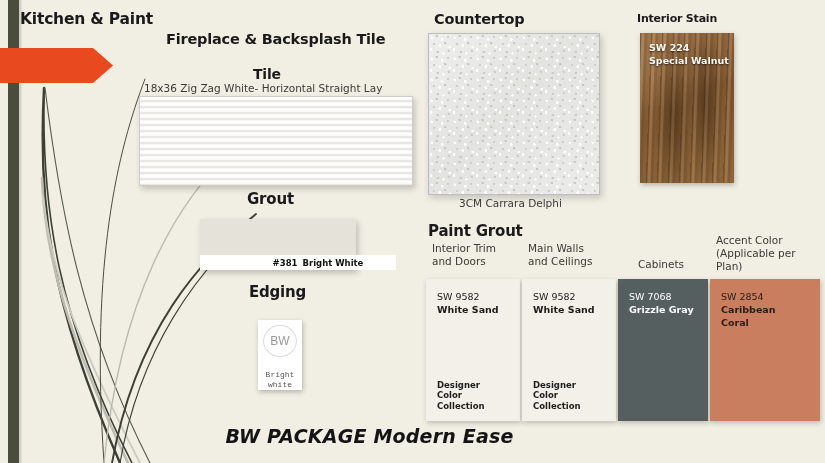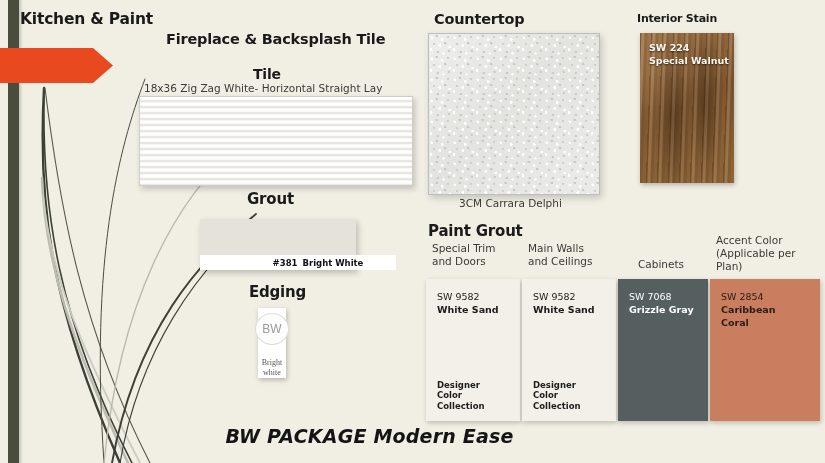--- a/index.html
+++ b/index.html
@@ -182,22 +182,22 @@
     font-size: 8.5px;
     font-weight: bold;
     color: #111;
   }
   .grout-band .gcode { margin-right: 5px; }
 
   
   .edging-sample {
     position: absolute;
     left: 258px;
-    top: 308px;
-    width: 28px;
+    top: 320px;
+    width: 44px;
     height: 70px;
     background: #ffffff;
     box-shadow: 1px 2px 5px rgba(0,0,0,.25);
     display: flex;
     flex-direction: column;
     align-items: center;
   }
   .edging-circle {
     margin-top: 5px;
     width: 32px;
@@ -208,21 +208,21 @@
     display: flex;
     align-items: center;
     justify-content: center;
     font-family: "Liberation Sans", sans-serif;
     font-size: 12px;
     color: #9a9a9a;
   }
   .edging-label {
     margin-top: 13px;
     text-align: center;
-    font-family: Liberation Serif, serif;
+    font-family: Liberation Mono, monospace;
     font-size: 8px;
     line-height: 10px;
     color: #555;
   }
 
   
   .counter-sample {
     position: absolute;
     left: 428px;
     top: 33px;
@@ -399,21 +399,21 @@
   <div class="stain-sample">
     <div class="stain-text">
       <div>SW 224</div>
       <div>Special Walnut</div>
     </div>
   </div>
 
   <div class="hdr-main hdr-paint">Paint Grout</div>
   <div id="paint-labels">
       <div class="paint-col-label" style="left: 432px; top: 242px;">
-        <div>Special Trim</div>
+        <div>Interior Trim</div>
         <div>and Doors</div>
       </div>
       <div class="paint-col-label" style="left: 528px; top: 242px;">
         <div>Main Walls</div>
         <div>and Ceilings</div>
       </div>
       <div class="paint-col-label" style="left: 638px; top: 258px;">
         <div>Cabinets</div>
       </div>
       <div class="paint-col-label" style="left: 716px; top: 234px;">

